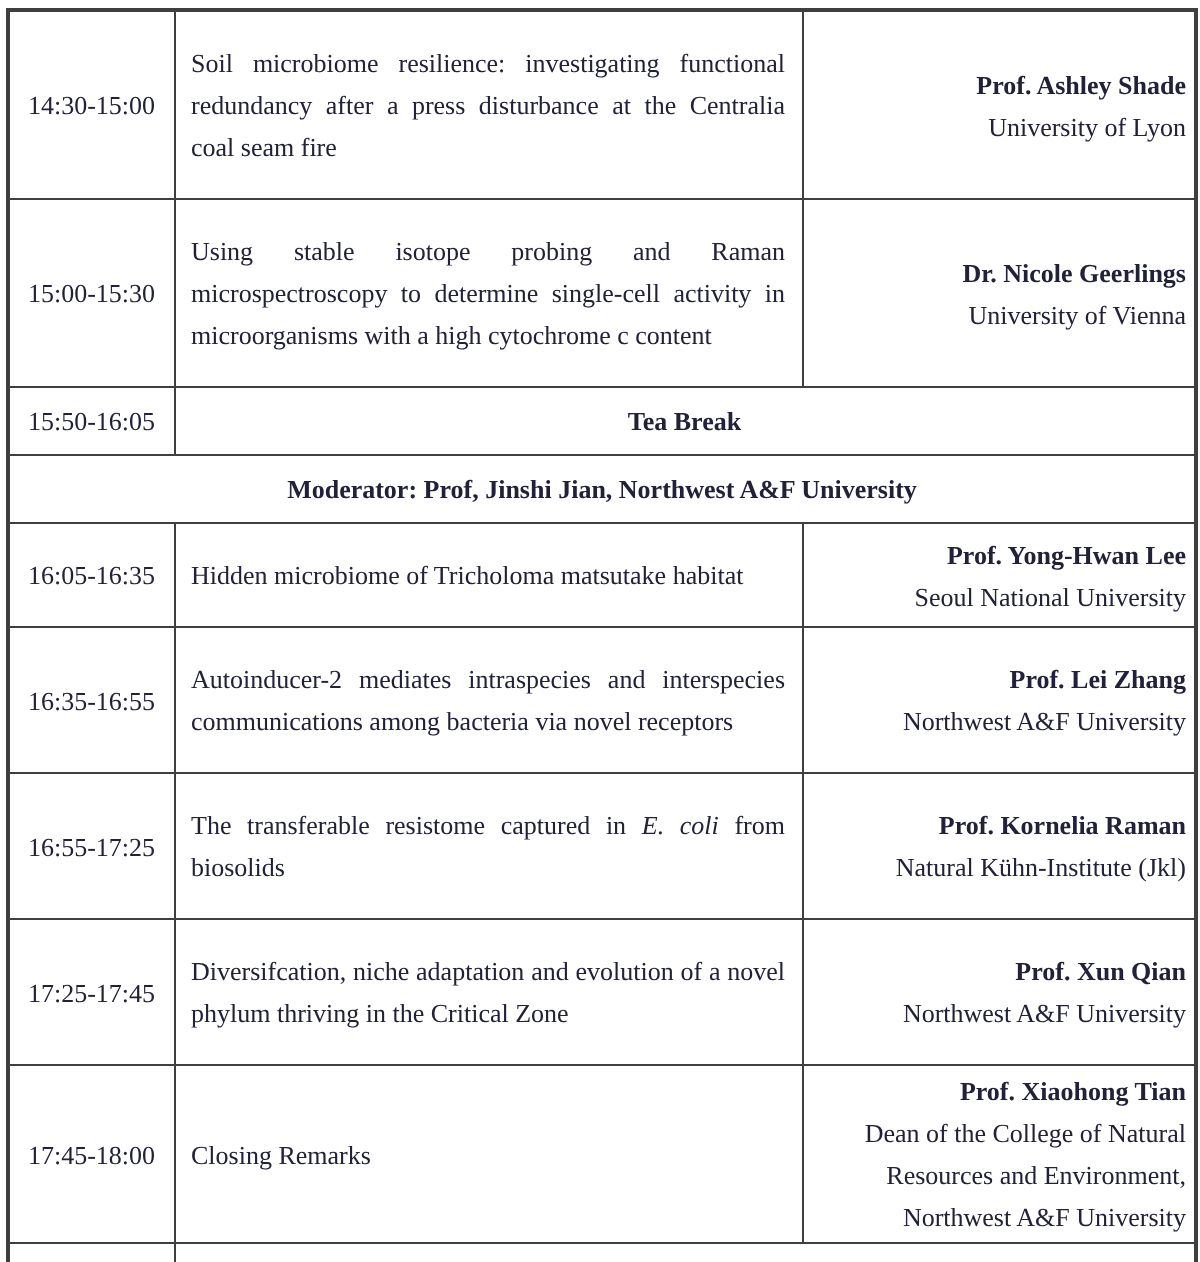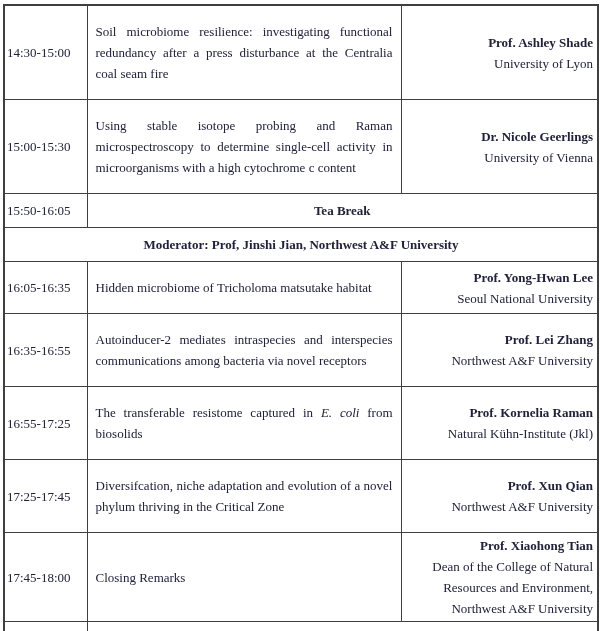--- a/index.html
+++ b/index.html
@@ -25,21 +25,21 @@
     width: 594px;
     border: 2px solid #3f3f3f;
   }
   table.schedule td {
     border: 1px solid #3f3f3f;
     font-size: 13px;
     vertical-align: middle;
     overflow: hidden;
   }
   td.time {
-    text-align: left;
+    text-align: center;
     padding: 2px 2px;
     line-height: 21px;
     white-space: nowrap;
   }
   td.title {
     text-align: justify;
     padding: 15px 8px;
     line-height: 21px;
   }
   td.title em {

